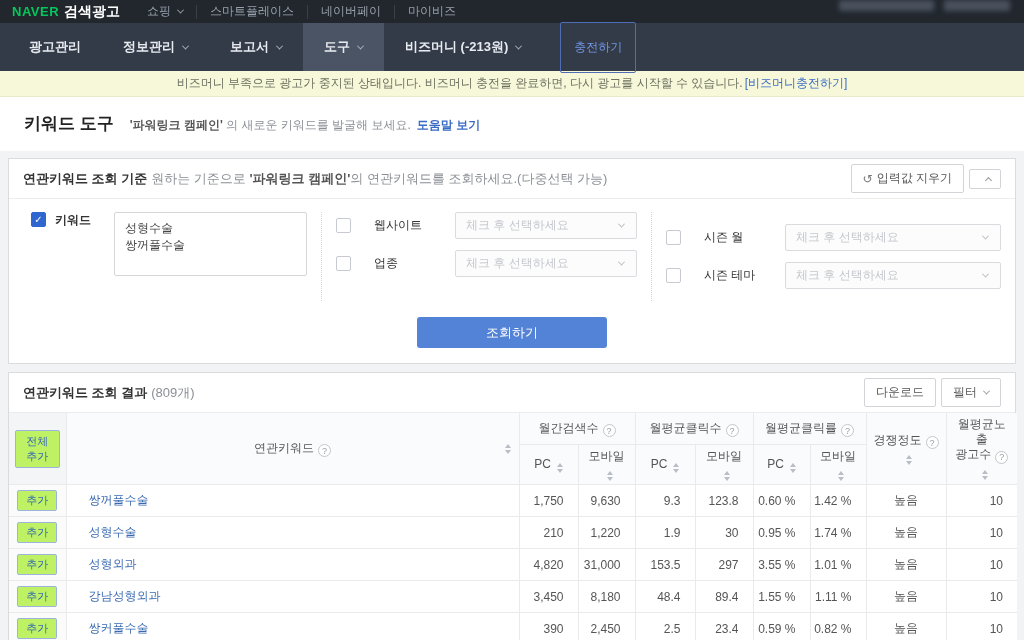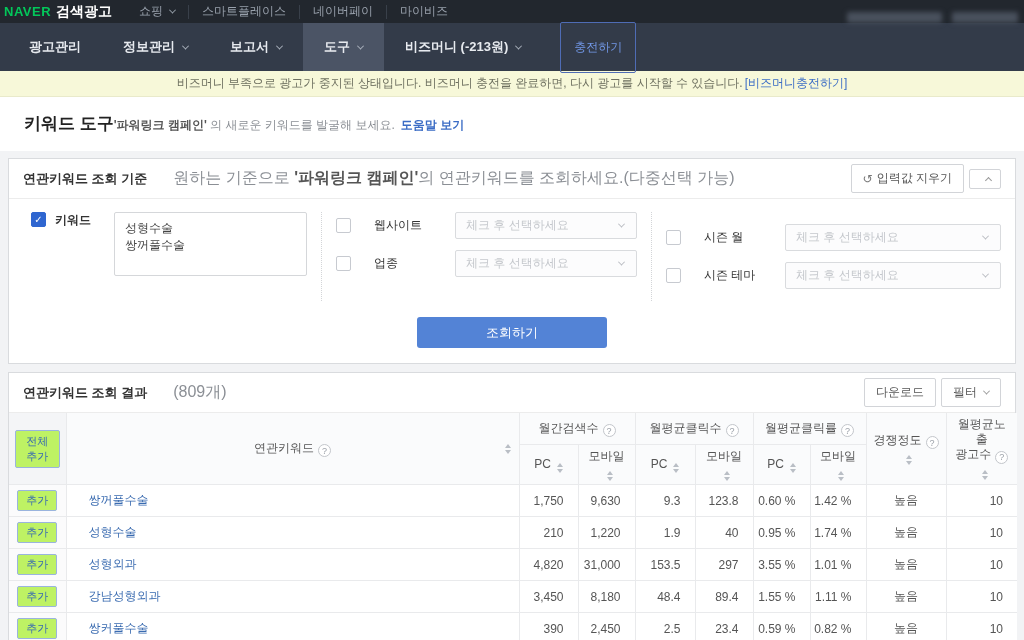--- a/index.html
+++ b/index.html
@@ -1,20 +1,20 @@
 <!DOCTYPE html>
 <html><head>
 <meta charset="utf-8">
 <style>
   *{box-sizing:border-box;margin:0;padding:0}
   html,body{width:1024px;height:640px;overflow:hidden}
   body{font-family:"Liberation Sans","DejaVu Sans",sans-serif;background:#f2f3f5;color:#333;font-size:12px}
 
   
-  .topbar{height:23px;background:#22272e;display:flex;align-items:flex-end;justify-content:space-between;padding:0 4px}
+  .topbar{height:23px;background:#22272e;display:flex;align-items:flex-start;justify-content:space-between;padding:0 12px}
   .topbar-left{display:flex;align-items:center;height:100%}
   .logo{display:flex;align-items:baseline;gap:5px;cursor:pointer;margin-right:14px}
   .logo-naver{color:#03c75a;font-weight:800;font-size:13px;letter-spacing:.5px}
   .logo-service{color:#fff;font-weight:700;font-size:14px}
   .topmenu{display:flex;align-items:center;height:100%}
   .topmenu .tm-item{display:flex;align-items:center;color:#99a1ac;font-size:12px;padding:0 13px;height:14px;border-left:1px solid #39404a;cursor:pointer;text-decoration:none}
   .topmenu .tm-item:first-child{border-left:none}
   .topbar-right{display:flex;align-items:center;gap:10px;margin-right:2px}
   .blur-block{height:11px;border-radius:2px;background:#49515d;filter:blur(2.5px);display:inline-block}
   .blur-block.w1{width:95px}.blur-block.w2{width:66px}
@@ -28,32 +28,32 @@
   .nav-item .chev{color:#aeb5c0;margin-left:8px}
   .nav-item.active{background:#4b5465}
   .charge-btn{margin-left:18px;background:transparent;border:1px solid #4f6cb5;color:#7298e8;font-size:12px;padding:16px 13px;border-radius:2px;cursor:pointer;font-family:inherit}
 
   
   .notice{height:26px;background:#f7f8d9;border-bottom:1px solid #e9eacb;display:flex;align-items:center;justify-content:center;font-size:12px;color:#6e7060}
   .notice a{color:#3b6cc5;text-decoration:none;margin-left:2px;cursor:pointer}
 
   
   .pagehead{background:#fff;padding:15px 24px 16px;display:flex;align-items:baseline}
-  .page-title{font-size:17px;font-weight:700;color:#222;margin-right:0}
+  .page-title{font-size:17px;font-weight:700;color:#222;margin-right:16px}
   .page-sub{font-size:12px;color:#8b8f95}
   .page-sub b{color:#555}
   .help-link{font-size:12px;color:#3b6cc5;font-weight:700;margin-left:6px;text-decoration:none;cursor:pointer}
 
   
   .card{background:#fff;border:1px solid #d9dbde;margin:0 8px}
   .card.filter{margin-top:7px}
   .card.results{margin-top:8px}
   .card-head{display:flex;align-items:center;height:40px;padding:0 14px;border-bottom:1px solid #ececec}
   .card-title{font-size:13px;font-weight:700;color:#333}
-  .card-sub{font-size:16px;color:#8b8f95;margin-left:26px}
+  .card-sub{font-size:13px;color:#8b8f95;margin-left:4px}
   .card-sub b{color:#555}
   .head-right{margin-left:auto;display:flex;gap:5px;align-items:center}
   .btn{background:#fff;border:1px solid #d2d4d8;color:#555;font-size:12px;padding:5px 11px;border-radius:2px;cursor:pointer;display:inline-flex;align-items:center;font-family:inherit}
   .btn .chev{color:#999;margin-left:7px}
   .btn.square{padding:5px 9px}
   .reset-icon::before{content:"↺";margin-right:4px;font-size:12px;color:#777}
 
   
   .filter-form{display:flex;padding:13px 0 12px}
   .fcol{display:flex;flex-direction:column;gap:11px}
@@ -321,21 +321,21 @@
     <td class="center">높음</td>
     <td class="num">10</td>
   </tr>
 
   <tr class="data-row">
     <td class="add-cell"><button class="btn-add">추가</button></td>
     <td class="kw"><a class="kw-link">성형수술</a></td>
     <td class="num">210</td>
     <td class="num">1,220</td>
     <td class="num">1.9</td>
-    <td class="num">40</td>
+    <td class="num">30</td>
     <td class="num">0.95 %</td>
     <td class="num">1.74 %</td>
     <td class="center">높음</td>
     <td class="num">10</td>
   </tr>
 
   <tr class="data-row">
     <td class="add-cell"><button class="btn-add">추가</button></td>
     <td class="kw"><a class="kw-link">성형외과</a></td>
     <td class="num">4,820</td>

